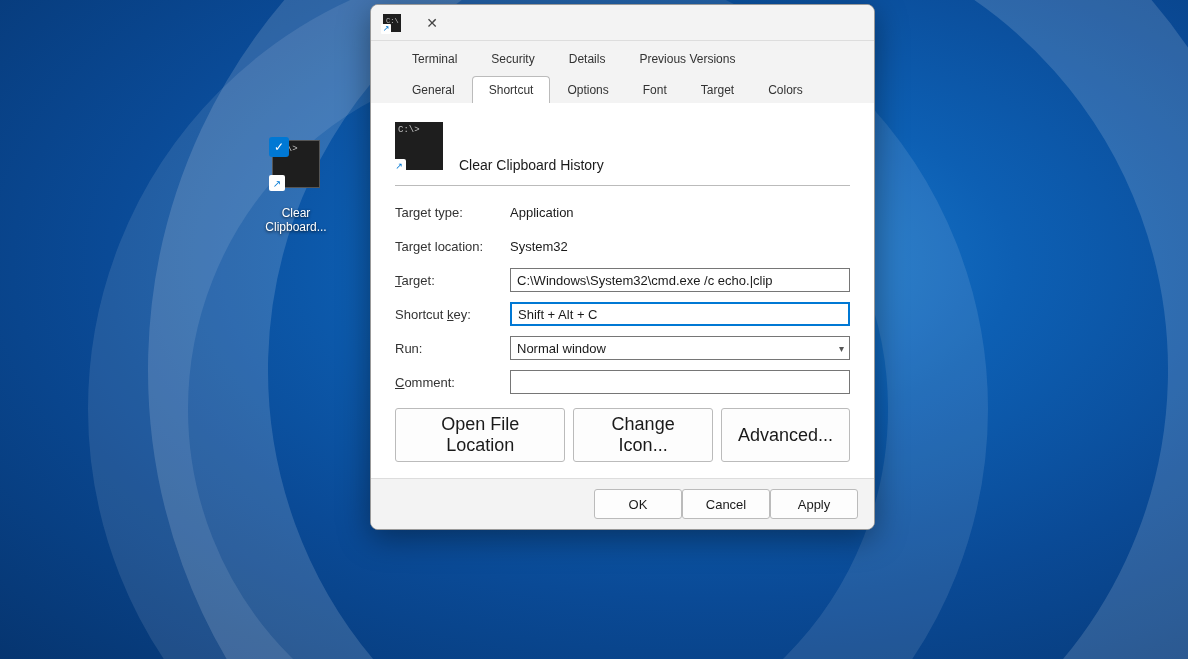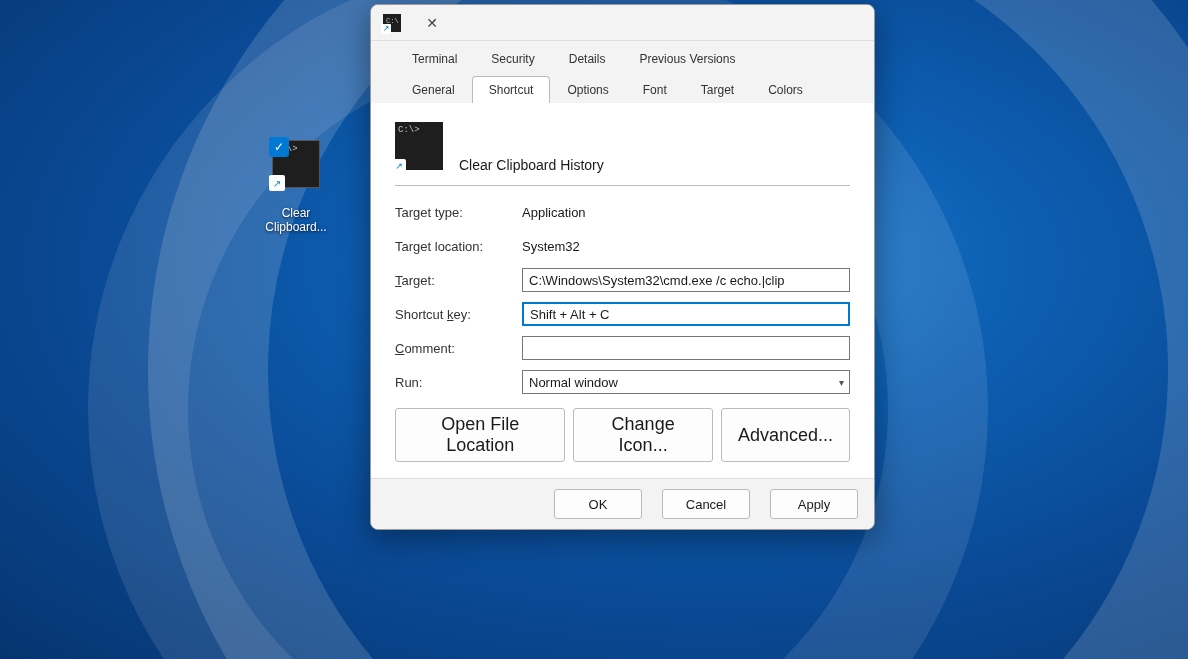--- a/index.html
+++ b/index.html
@@ -260,21 +260,20 @@
       color: #1a1a1a;
       margin-top: 38px;
     }
 
     
     .form-row {
       display: flex;
       align-items: center;
       margin-bottom: 10px;
       min-height: 24px;
-      gap: 12px;
     }
 
     .form-label {
       width: 115px;
       font-size: 13px;
       color: #333;
       flex-shrink: 0;
     }
 
     .form-label .underline {
@@ -351,21 +350,21 @@
       color: #1a1a1a;
     }
 
     
     .dialog-footer {
       background: #f3f3f3;
       border-top: 1px solid #ddd;
       padding: 10px 16px;
       display: flex;
       justify-content: flex-end;
-      gap: 20px;
+      gap: 0;
     }
 
     .footer-btn {
       min-width: 88px;
       height: 30px;
       font-size: 13px;
       font-family: 'Segoe UI', sans-serif;
       border: 1px solid #bbb;
       background: #fdfdfd;
       cursor: pointer;
@@ -469,39 +468,39 @@
 
       <div class="form-row">
         <span class="form-label"><span class="underline">T</span>arget:</span>
         <input class="form-input" type="text" value="C:\Windows\System32\cmd.exe /c echo.|clip" style="">
       </div>
 
 
       <div class="form-row">
         <span class="form-label">Shortcut <span class="underline">k</span>ey:</span>
         <input class="form-input highlighted" type="text" value="Shift + Alt + C" style="">
-      </div>
-
-      <div class="form-row">
-        <span class="form-label"><span class="underline">C</span>omment:</span>
-        <input class="form-input" type="text" style="">
       </div>
 
       <div class="form-row">
         <span class="form-label">Run:</span>
         <div class="form-select-wrapper">
           <select class="form-select">
             <option>Normal window</option>
             <option>Minimized</option>
             <option>Maximized</option>
           </select>
           <span class="select-arrow">▾</span>
         </div>
       </div>
 
+      <div class="form-row">
+        <span class="form-label"><span class="underline">C</span>omment:</span>
+        <input class="form-input" type="text" style="">
+      </div>
+
       <div class="action-buttons">
         <button class="action-btn">Open File Location</button>
         <button class="action-btn">Change Icon...</button>
         <button class="action-btn">Advanced...</button>
       </div>
     </div>
 
     <div class="dialog-footer">
       <button class="footer-btn primary">OK</button>
       <button class="footer-btn">Cancel</button>

